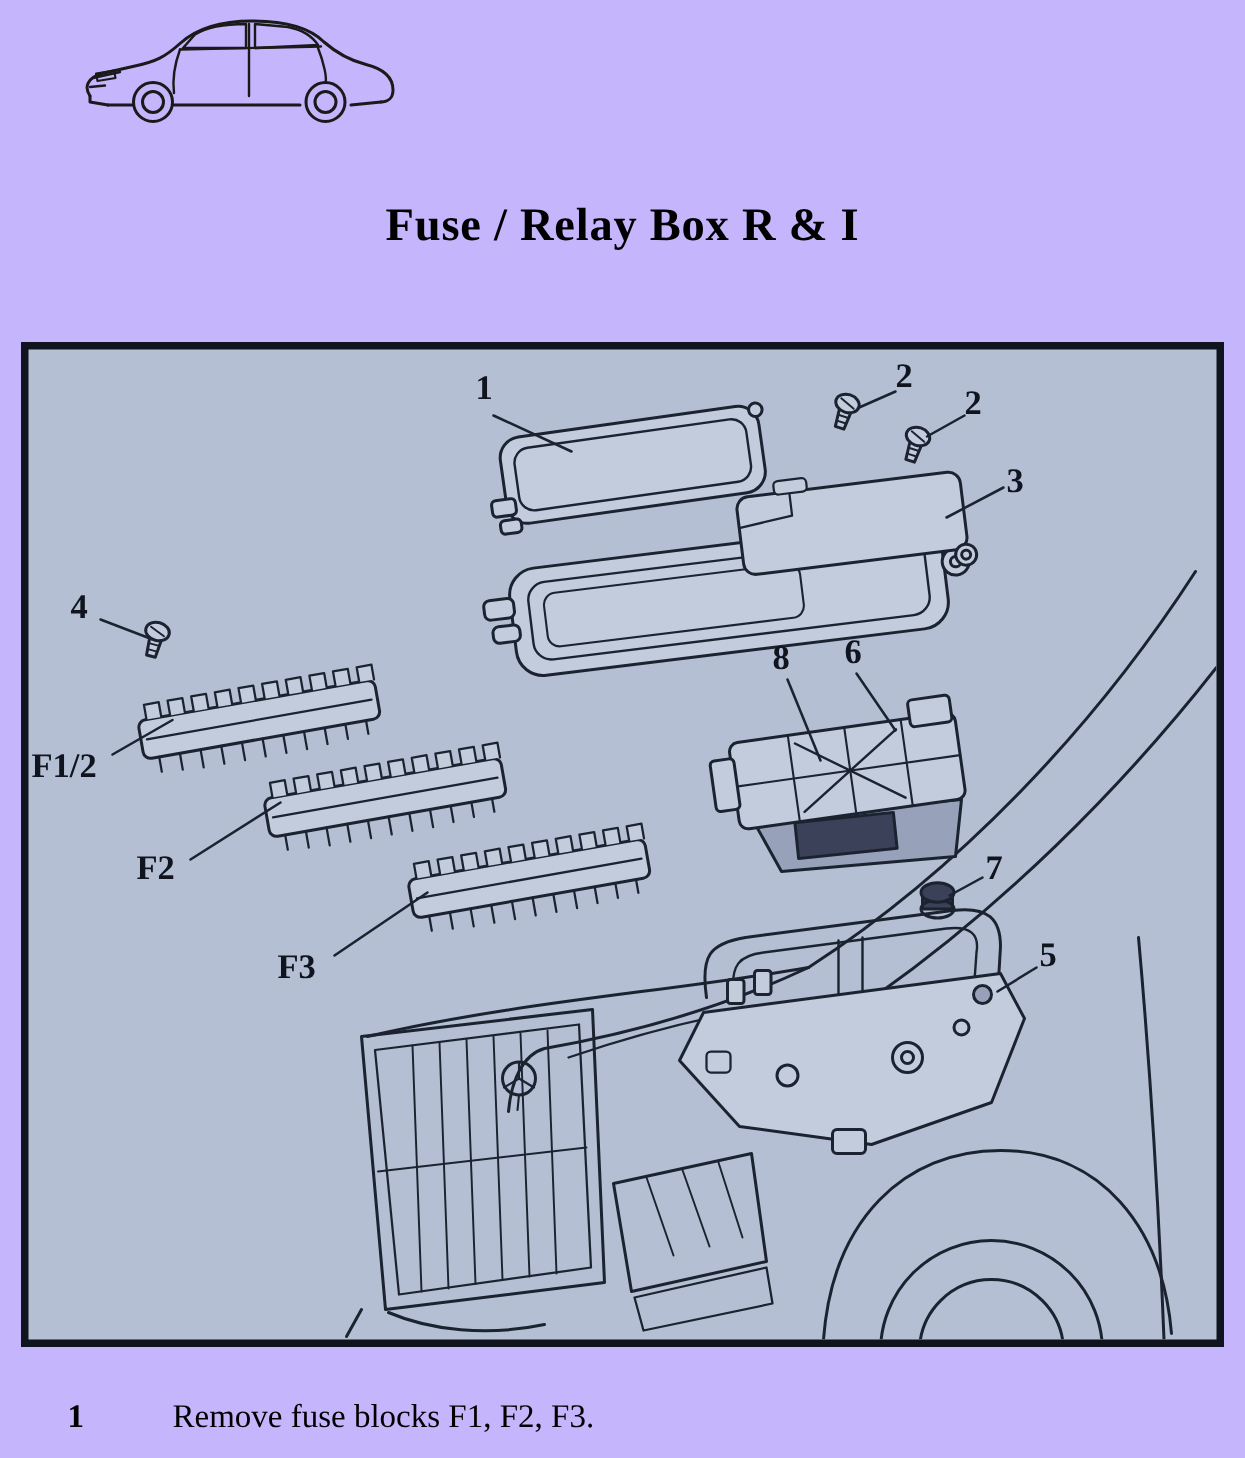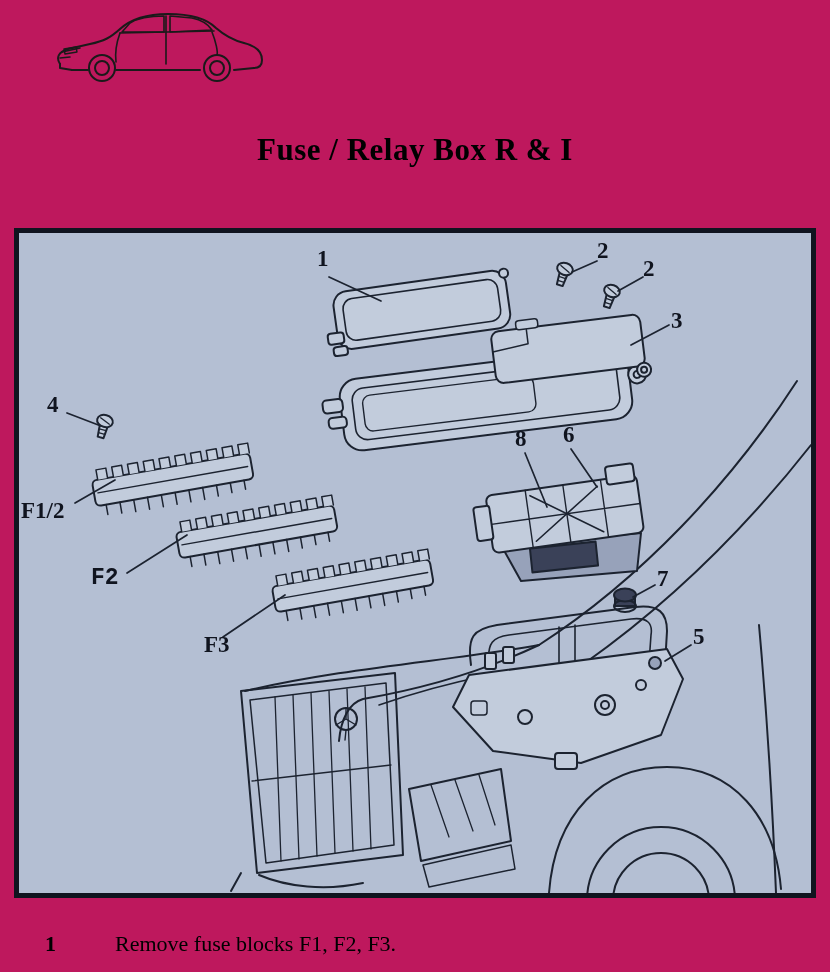--- a/index.html
+++ b/index.html
@@ -1,16 +1,16 @@
 <!DOCTYPE html>
 <html><head>
 <meta charset="utf-8">
 <style>
   html,body{margin:0;padding:0;background:#fff;}
-  .page{position:relative;width:830px;height:972px;background:#be185d;overflow:hidden;
+  .page{position:relative;width:830px;height:972px;background:#c4b5fd;overflow:hidden;
         font-family:"Liberation Serif",serif;color:#000;}
   .car-thumb{position:absolute;left:50px;top:2px;width:220px;height:96px;}
   .title{position:absolute;left:0;top:132px;width:100%;margin:0;text-align:center;
          font-size:31px;font-weight:bold;letter-spacing:.5px;}
   .diagram{position:absolute;left:14px;top:228px;width:792px;height:660px;
            border:5px solid #10141f;background:#b4bfd3;overflow:hidden;}
   .diagram svg.art{position:absolute;left:0;top:0;}
   .callout{position:absolute;font-size:23px;font-weight:bold;color:#10141f;line-height:1;
            white-space:nowrap;}
   .instruction{position:absolute;left:45px;top:931px;font-size:22px;}
@@ -177,22 +177,22 @@
         </g>
       </g>
     </svg>
 
     <span class="callout" style="left:298px;top:14px;">1</span>
     <span class="callout" style="left:578px;top:6px;">2</span>
     <span class="callout" style="left:624px;top:24px;">2</span>
     <span class="callout" style="left:652px;top:76px;">3</span>
     <span class="callout" style="left:28px;top:160px;">4</span>
     <span class="callout" style="left:2px;top:266px;">F1/2</span>
-    <span class="callout" style="left:72px;top:334px;font-family:Liberation Mono, monospace;">F2</span>
-    <span class="callout" style="left:166px;top:400px;margin-left:19px;">F3</span>
+    <span class="callout" style="left:72px;top:334px;">F2</span>
+    <span class="callout" style="left:166px;top:400px;">F3</span>
     <span class="callout" style="left:496px;top:194px;">8</span>
     <span class="callout" style="left:544px;top:190px;">6</span>
     <span class="callout" style="left:638px;top:334px;">7</span>
     <span class="callout" style="left:674px;top:392px;">5</span>
   </div>
 
   <div class="instruction">
     <span class="step-num">1</span><span class="step-text">Remove fuse blocks F1, F2, F3.</span>
   </div>
 

